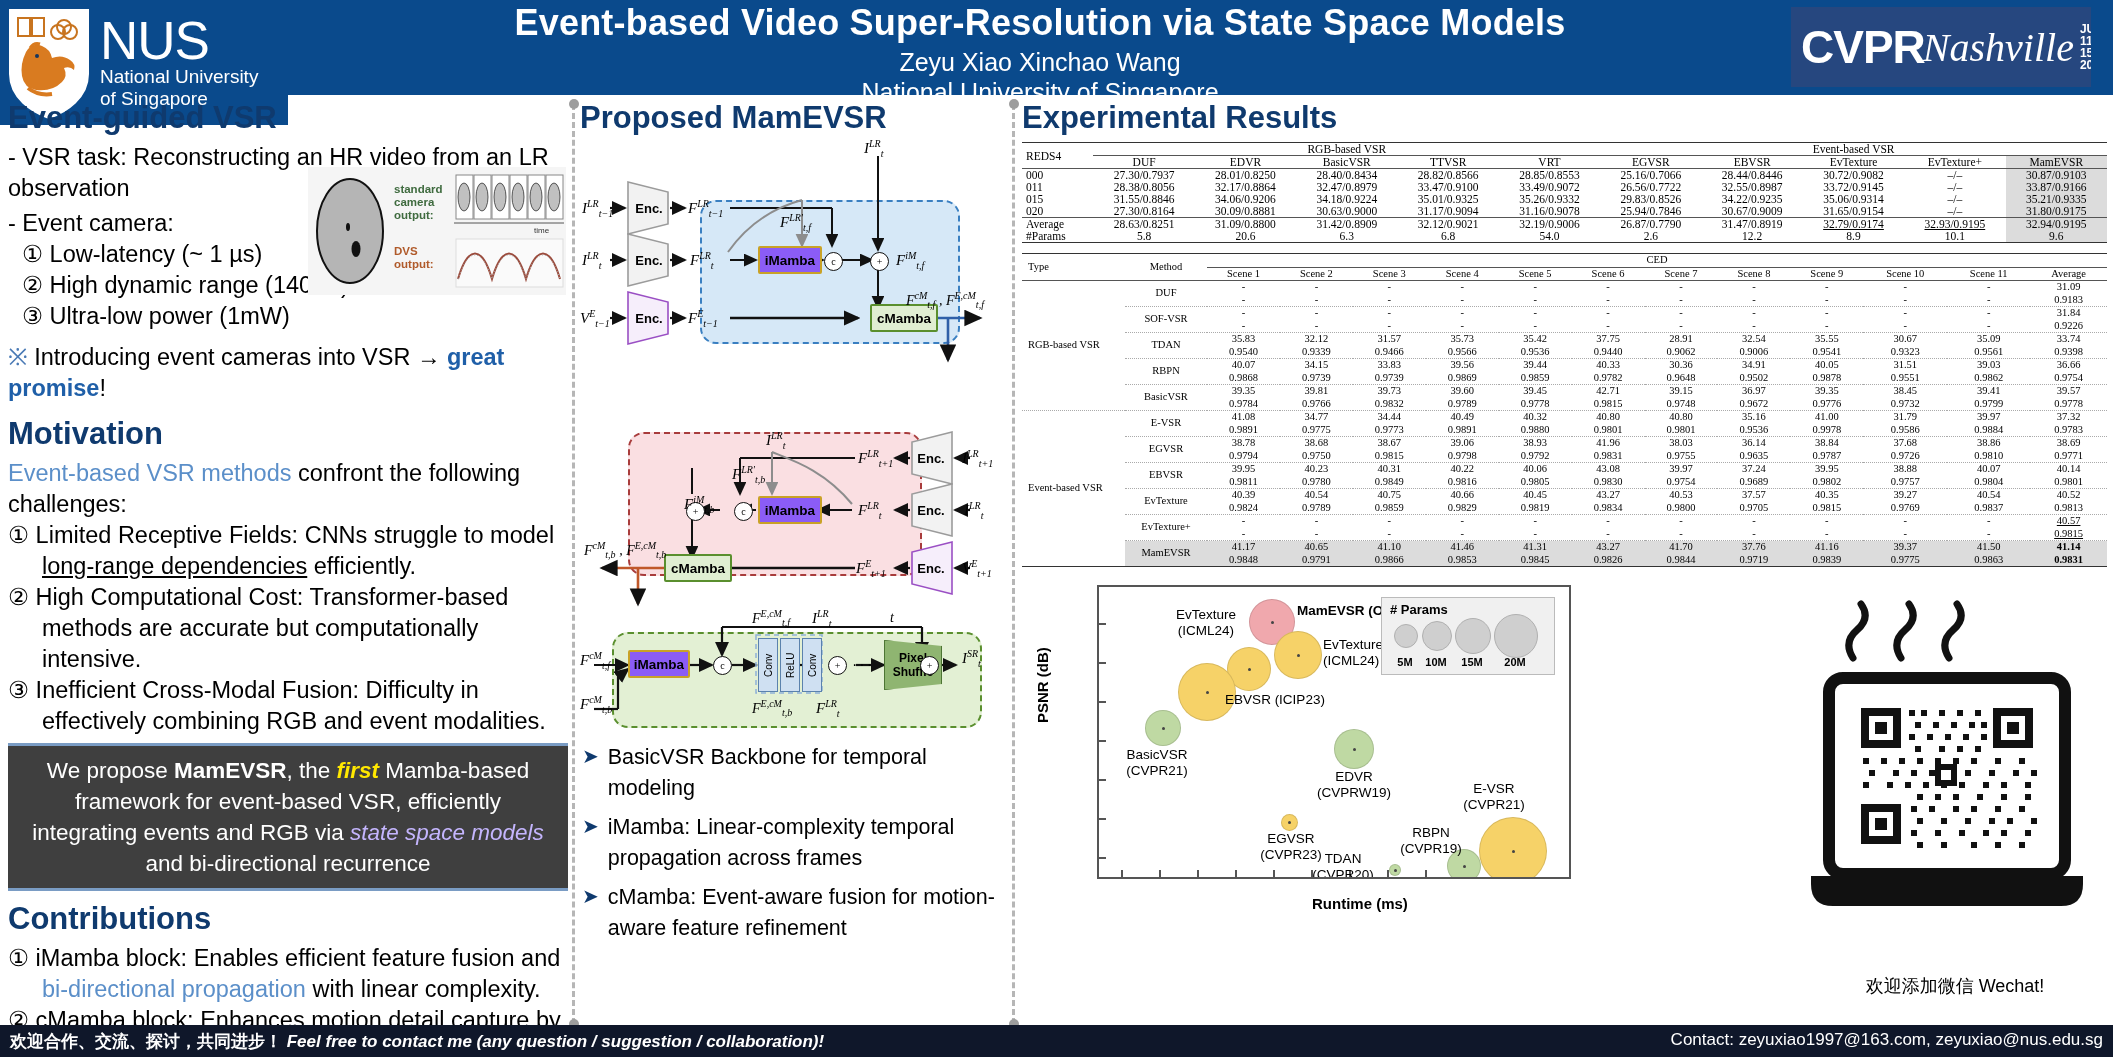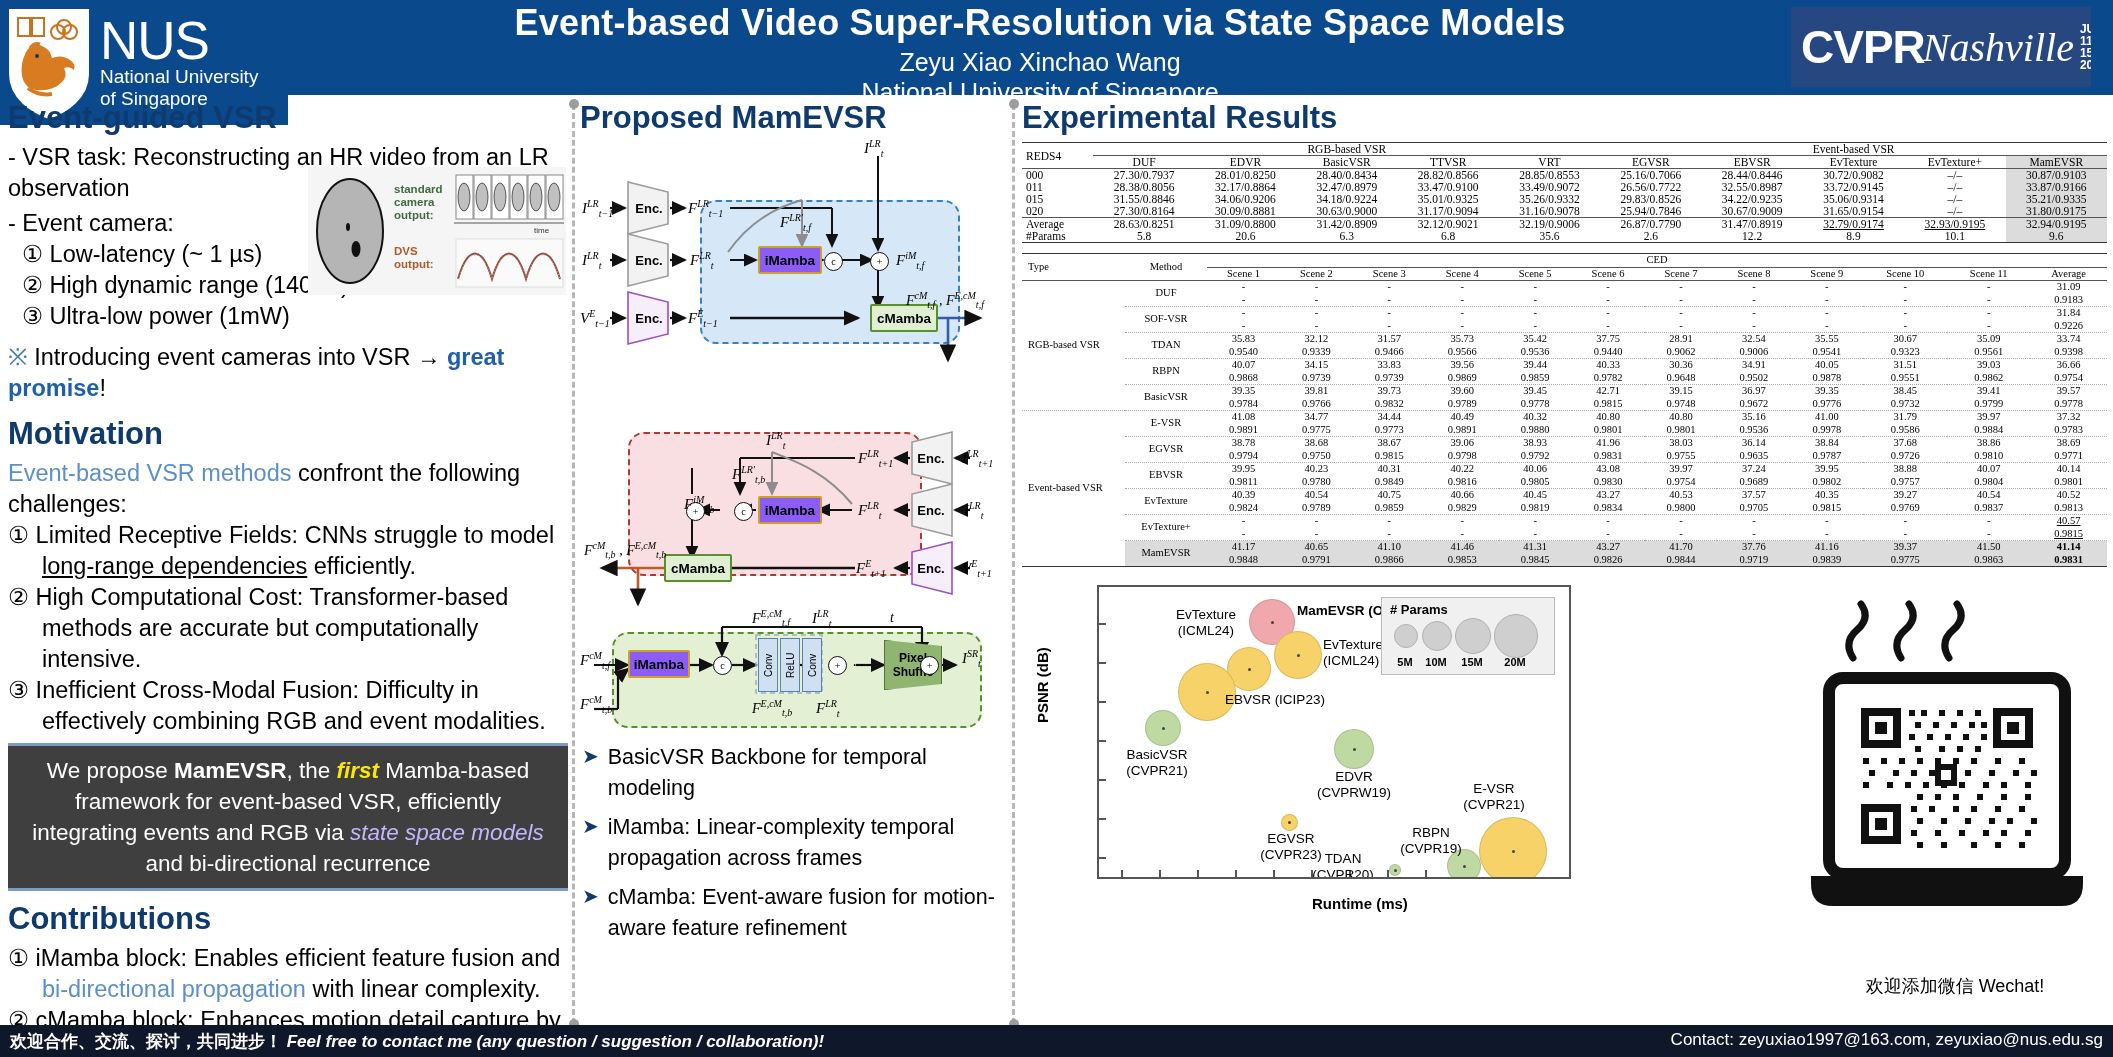--- a/index.html
+++ b/index.html
@@ -493,21 +493,21 @@
           <td class="und">32.79/0.9174</td>
           <td class="und">32.93/0.9195</td>
           <td class="hl-col bold">32.94/0.9195</td>
         </tr>
         <tr class="rule-bot">
           <td style="text-align:left;padding-left:4px;">#Params</td>
           <td>5.8</td>
           <td>20.6</td>
           <td>6.3</td>
           <td>6.8</td>
-          <td>35.6</td>
+          <td>54.0</td>
           <td>2.6</td>
           <td>12.2</td>
           <td>8.9</td>
           <td>10.1</td>
           <td class="hl-col">9.6</td>
         </tr>
       </tbody>
         </table>
     </div>
 

